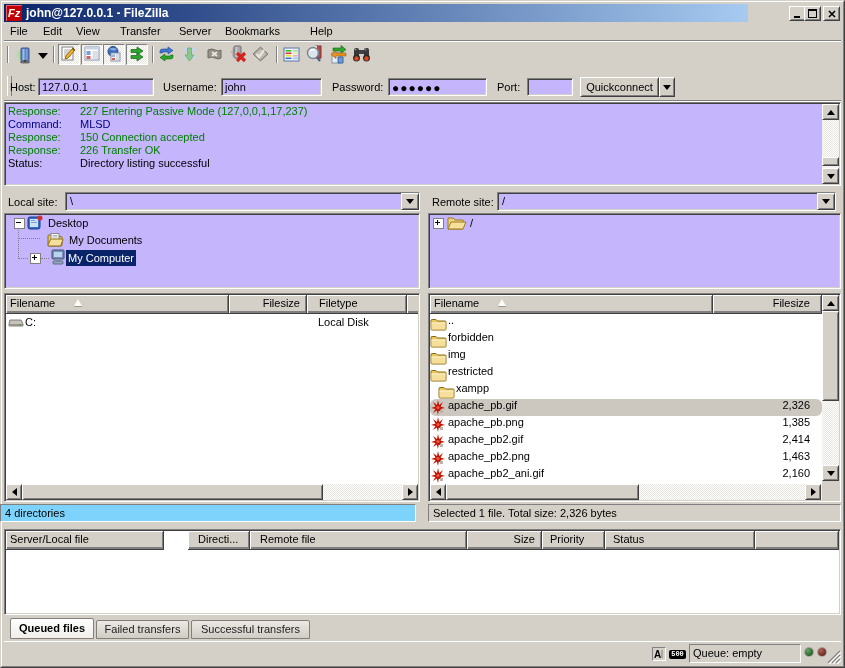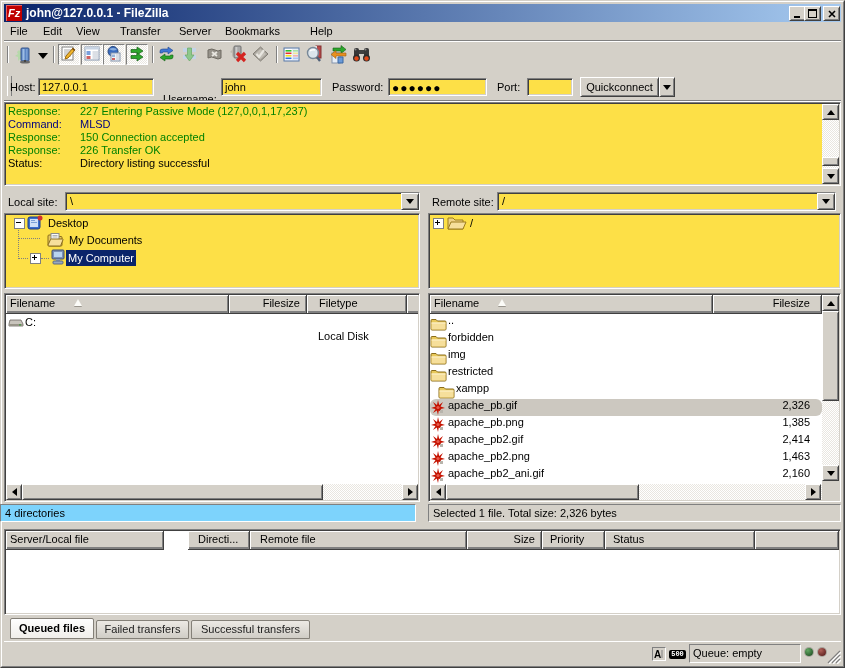--- a/index.html
+++ b/index.html
@@ -2,21 +2,21 @@
 <html><head>
 <meta charset="utf-8">
 <style>
   html,body{margin:0;padding:0;}
   #win{position:relative;width:845px;height:668px;background:#d4d0c8;overflow:hidden;
        font-family:"Liberation Sans",sans-serif;font-size:11px;color:#000;}
   .abs{position:absolute;}
   .txt{font:11px "Liberation Sans",sans-serif;color:#000;white-space:nowrap;}
   
   .sunk2{border:1px solid;border-color:#808080 #fff #fff #808080;
-         box-shadow:inset 1px 1px 0 #404040, inset -1px -1px 0 #d4d0c8;background:#fde047;}
+         box-shadow:inset 1px 1px 0 #404040, inset -1px -1px 0 #d4d0c8;background:#c4b5fd;}
   .sunk1{border:1px solid;border-color:#808080 #fff #fff #808080;}
   .btn2{background:#d4d0c8;border:1px solid;border-color:#fff #404040 #404040 #fff;
         box-shadow:inset 1px 1px 0 #d4d0c8, inset -1px -1px 0 #808080;}
   .dithlt{background-image:conic-gradient(#fff 0 25%, #e9e6e0 0 50%, #fff 0 75%, #e9e6e0 0);
         background-size:2px 2px;}
   .etchH{height:0;border-top:1px solid #808080;border-bottom:1px solid #fff;}
   .etchV{width:0;border-left:1px solid #808080;border-right:1px solid #fff;}
   .hcell{position:absolute;top:0;height:19px;background:#d4d0c8;box-sizing:border-box;
          border-right:1px solid #404040;border-bottom:1px solid #404040;
          box-shadow:inset 1px 1px 0 #fff, inset -1px -2px 0 #808080;
@@ -46,22 +46,22 @@
         <circle cx="8" cy="8.5" r="1.6" fill="#e8594a"></circle>
         <rect x="10" y="11" width="3" height="3" fill="#b8b4ac"></rect>
       </g>
     </defs>
   </svg>
 
   <div class="abs" style="left:0;top:0;right:0;bottom:0;border:1px solid;border-color:#d4d0c8 #404040 #404040 #d4d0c8;"></div>
   <div class="abs" style="left:1px;top:1px;right:1px;bottom:1px;border:1px solid;border-color:#fff #808080 #808080 #fff;"></div>
   <div class="abs" style="left:2px;top:2px;right:2px;bottom:2px;border:2px solid #d4d0c8;"></div>
 
-  <div class="abs" style="left:4px;top:4px;width:837px;height:18px;
-       background:linear-gradient(90deg,#0a246a 0%,#a6caf0 100%);">
+  <div class="abs" style="left:4px;top:4px;width:736px;height:18px;
+       background:linear-gradient(90deg,#0a246a 0%,#a6caf0 100%);padding-left:8px;">
     <svg class="abs" style="left:2px;top:1px" width="16" height="16">
       <rect x="0" y="0" width="16" height="16" fill="#c00000"></rect>
       <rect x="0" y="0" width="16" height="1" fill="#e86060"></rect>
       <rect x="0" y="0" width="1" height="16" fill="#e86060"></rect>
       <text x="2" y="12" font-family="Liberation Sans" font-size="11" font-weight="bold" font-style="italic" fill="#fff">Fz</text>
     </svg>
     <div class="abs txt" style="left:22px;top:2px;font-size:12px;font-weight:bold;color:#fff;">john@127.0.0.1 - FileZilla</div>
 
     <div class="abs btn2 cen" style="left:785px;top:2px;width:15px;height:13px;">
         <div style="width:6px;height:2px;background:#000;margin-top:6px;margin-right:2px;"></div>
@@ -211,21 +211,21 @@
     <circle cx="14.5" cy="12.5" r="2.2" fill="#e04818"></circle>
     <circle cx="3.5" cy="3.5" r="1" fill="#888"></circle>
     <circle cx="13.5" cy="3.5" r="1" fill="#888"></circle>
   </svg>
 
   <div class="abs" style="left:7px;top:76px;width:3px;height:20px;border-left:1px solid #fff;border-right:1px solid #808080;"></div>
   <div class="abs txt" style="left:10px;top:81px;">Host:</div>
   <div class="abs sunk2" style="left:38px;top:78px;width:116px;height:18px;box-sizing:border-box;">
     <div class="txt" style="margin:2px 0 0 3px;">127.0.0.1</div>
   </div>
-  <div class="abs txt" style="left:163px;top:81px;margin-top:12px;">Username:</div>
+  <div class="abs txt" style="left:163px;top:81px;">Username:</div>
   <div class="abs sunk2" style="left:221px;top:78px;width:101px;height:18px;box-sizing:border-box;">
     <div class="txt" style="margin:2px 0 0 3px;">john</div>
   </div>
   <div class="abs txt" style="left:332px;top:81px;">Password:</div>
   <div class="abs sunk2" style="left:388px;top:78px;width:99px;height:18px;box-sizing:border-box;">
     <div class="txt" style="margin:2px 0 0 3px;font-size:12px;letter-spacing:1px;">●●●●●●</div>
   </div>
   <div class="abs txt" style="left:497px;top:81px;">Port:</div>
   <div class="abs sunk2" style="left:527px;top:78px;width:46px;height:18px;box-sizing:border-box;"></div>
   <div class="abs btn2 txt cen" style="left:580px;top:77px;width:79px;height:20px;box-sizing:border-box;">Quickconnect</div>
@@ -329,21 +329,21 @@
     <div class="hcell txt" style="left:223px;width:78px;text-align:right;padding-right:6px;">Filesize</div>
     <div class="hcell txt" style="left:301px;width:100px;padding-left:12px;">Filetype</div>
     <div class="hcell txt" style="left:401px;width:60px;padding-left:12px;">Last</div>
 
     <svg class="abs" style="left:2px;top:21px" width="16" height="14">
       <path d="M2 4 L13 4 L15 8 L15 10 L1 10 L1 8 Z" fill="#c8c4bc" stroke="#6a6660" stroke-width="0.8"></path>
       <path d="M1 8 L15 8 L15 10 L1 10 Z" fill="#989488"></path>
       <rect x="11" y="8.3" width="2" height="1.2" fill="#3a9a3a"></rect>
     </svg>
     <div class="abs txt row17" style="left:19px;top:19px;">C:</div>
-    <div class="abs txt row17" style="left:312px;top:33px;">Local Disk</div>
+    <div class="abs txt row17" style="left:312px;top:19px;">Local Disk</div>
 
     <div class="abs dithlt" style="left:0px;top:189px;width:412px;height:16px;"></div>
     <div class="abs btn2 cen" style="left:0px;top:189px;width:16px;height:16px;box-sizing:border-box;">
         <div class="arrL"></div>
       </div>
     <div class="abs btn2" style="left:16px;top:189px;width:301px;height:16px;box-sizing:border-box;"></div>
     <div class="abs btn2 cen" style="left:396px;top:189px;width:16px;height:16px;box-sizing:border-box;">
         <div class="arrR"></div>
       </div>
   </div>

